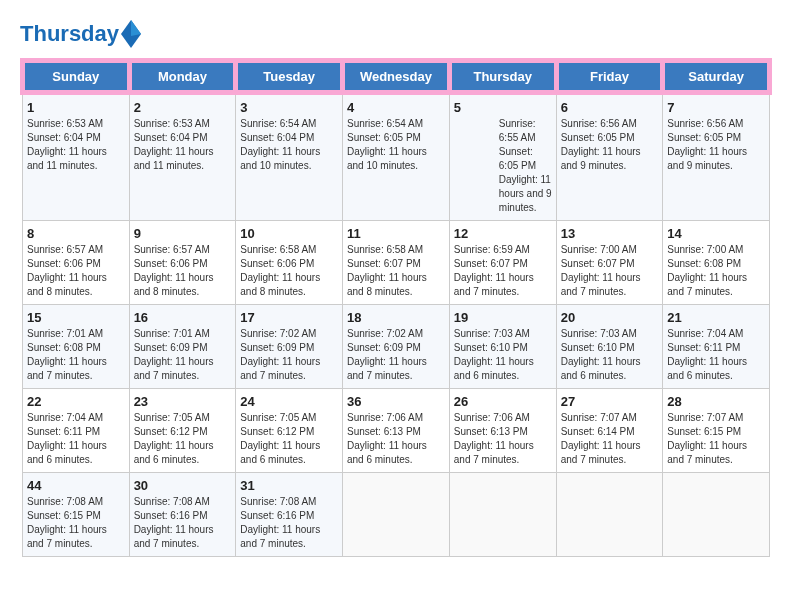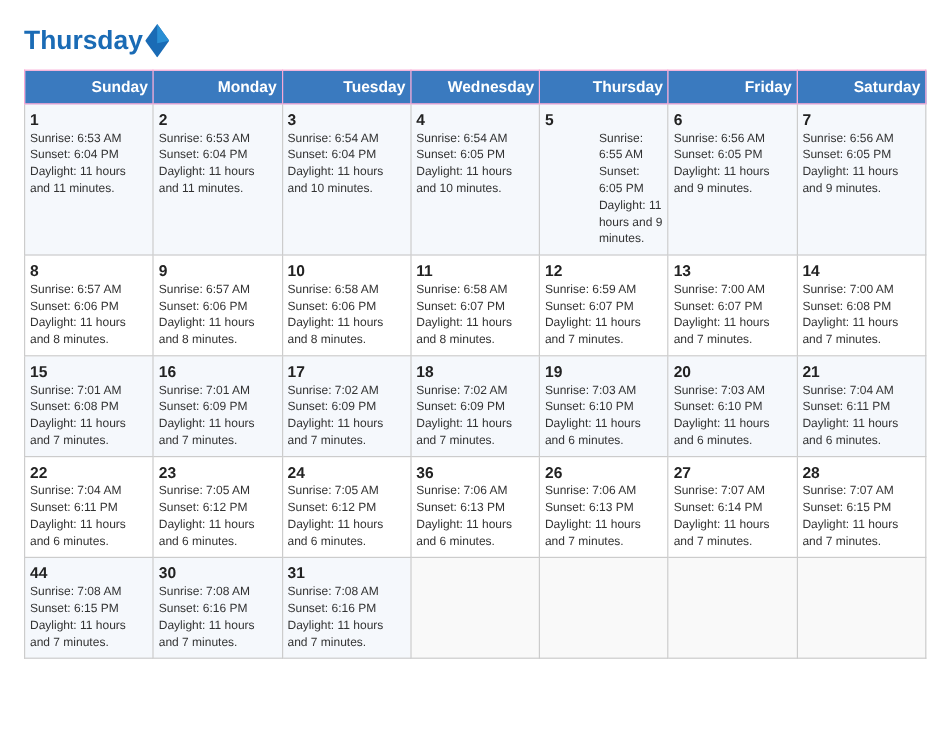--- a/index.html
+++ b/index.html
@@ -49,24 +49,24 @@
     }
     .calendar {
       width: 100%;
       border-collapse: collapse;
       font-size: 11px;
     }
     .calendar thead th {
       background-color: #3a7abf;
       color: white;
       padding: 6px 4px;
-      text-align: right;
+      text-align: center;
       font-size: 13px;
       font-weight: bold;
-      border: 1px solid #f9a8d4;
+      border: 5px solid #f9a8d4;
     }
     .calendar tbody td {
       vertical-align: top;
       padding: 5px 4px;
       border: 1px solid #ccc;
       width: 107px;
       min-height: 70px;
       background: #fff;
     }
     .calendar tbody tr:nth-child(odd) td {

